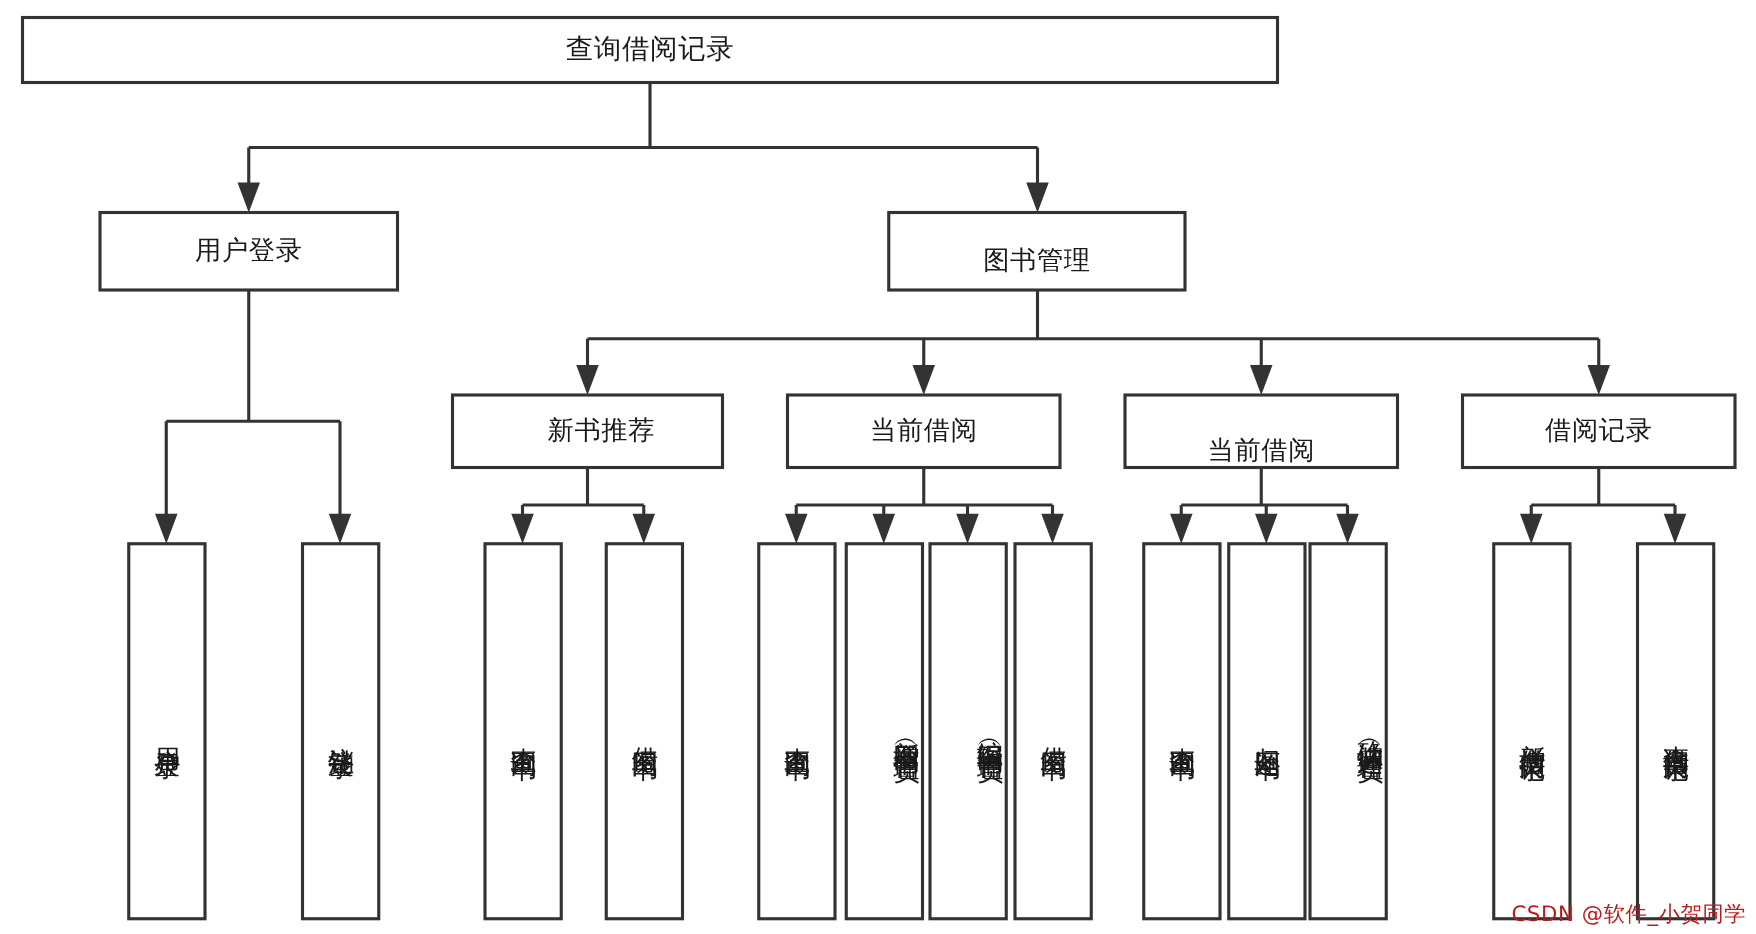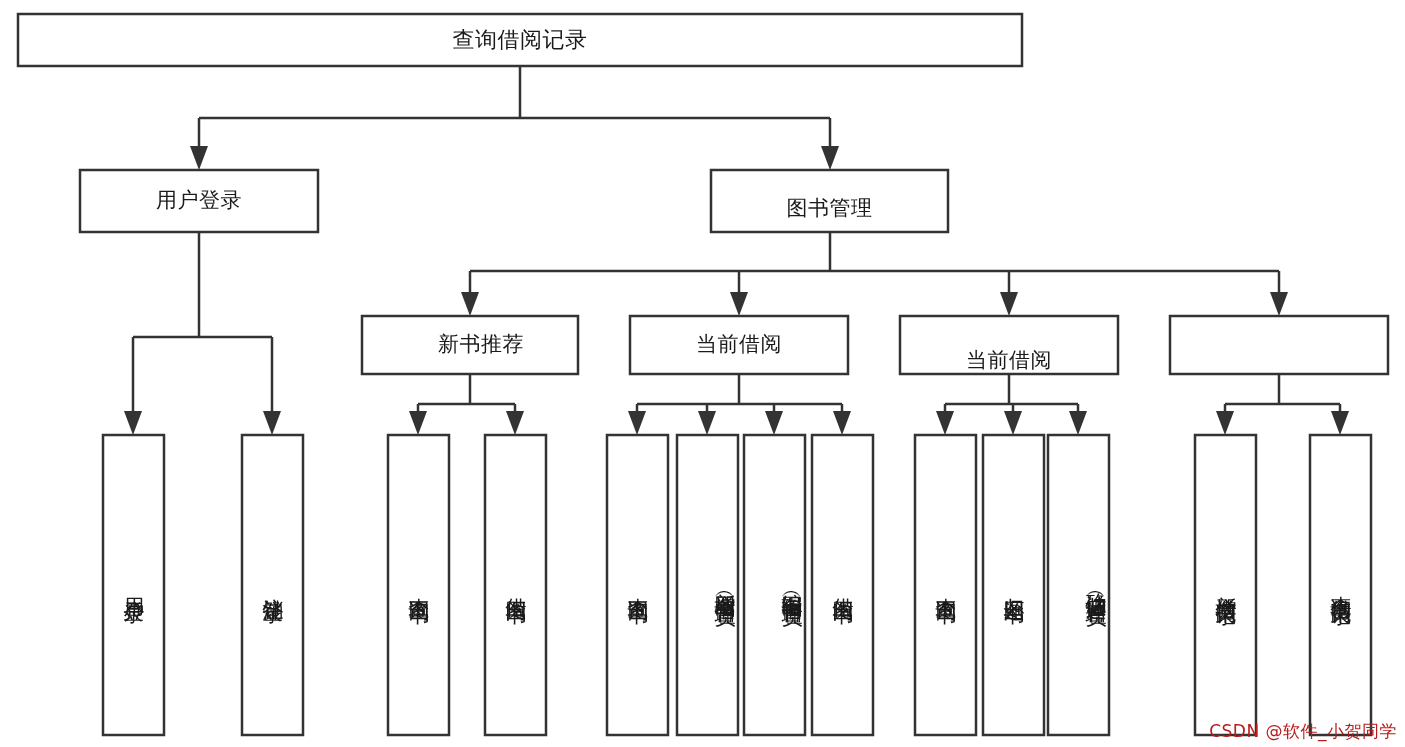--- a/index.html
+++ b/index.html
@@ -191,20 +191,21 @@
   </svg>
 
   <div class="node-label label-horizontal root-label" style="left:18px; top:14px; width:1004px; height:52px;">查询借阅记录</div>
 
   <div class="node-label label-horizontal" style="left:80px; top:170px; width:238px; height:62px;">用户登录</div>
   <div class="node-label label-horizontal" style="left:711px; top:170px; width:237px; height:78px;">图书管理</div>
 
   <div class="node-label label-horizontal" style="left:362px; top:316px; width:238px; height:58px;">新书推荐</div>
   <div class="node-label label-horizontal" style="left:630px; top:316px; width:218px; height:58px;">当前借阅</div>
   <div class="node-label label-horizontal" style="left:900px; top:332px; width:218px; height:58px;">当前借阅</div>
+  <div class="node-label label-horizontal" style="left:1170px; top:316px; width:218px; height:58px;">借阅记录</div>
 
   <div class="node-label label-vertical" style="left:103px; top:435px; width:61px; height:300px;">用户登录</div>
   <div class="node-label label-vertical" style="left:242px; top:435px; width:61px; height:300px;">注销登录</div>
 
   <div class="node-label label-vertical" style="left:388px; top:435px; width:61px; height:300px;">查询图书</div>
   <div class="node-label label-vertical" style="left:485px; top:435px; width:61px; height:300px;">借阅图书</div>
 
   <div class="node-label label-vertical" style="left:607px; top:435px; width:61px; height:300px;">查询图书</div>
   <div class="node-label label-vertical" style="left:677px; top:435px; width:61px; height:300px; align-items:flex-start;">新增图书（管理员）</div>
   <div class="node-label label-vertical" style="left:744px; top:435px; width:61px; height:300px; align-items:flex-start;">编辑图书（管理员）</div>

